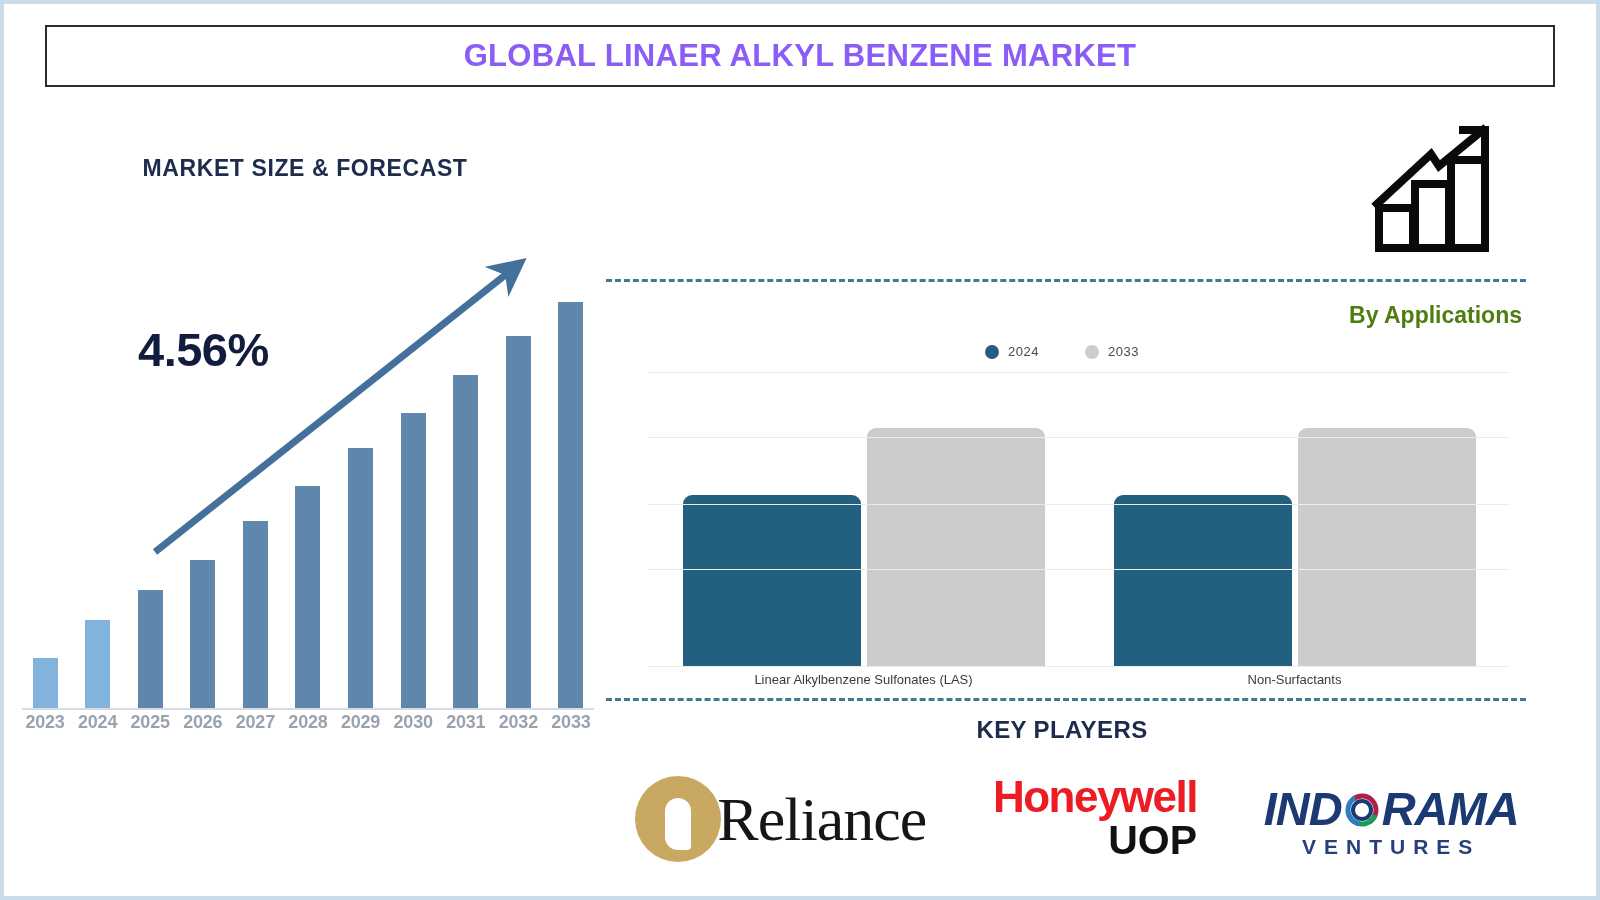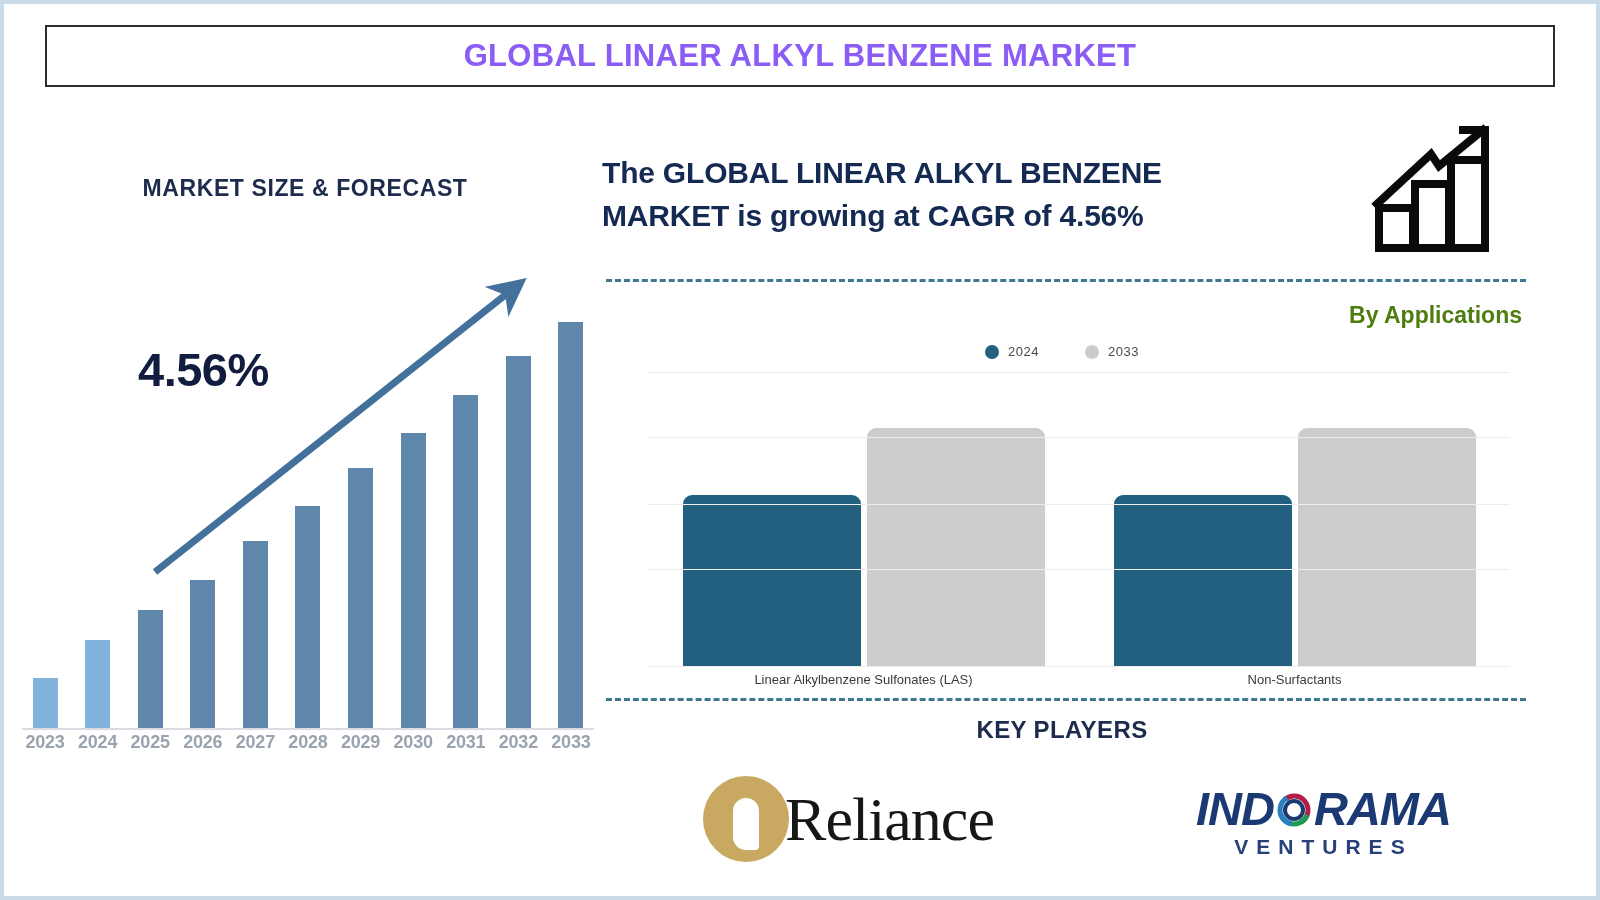--- a/index.html
+++ b/index.html
@@ -40,21 +40,21 @@
     letter-spacing: 0.3px;
     color: #8b5cf6;
     font-family: "Liberation Sans", sans-serif;
     white-space: nowrap;
   }
 
   
   #left-panel {
     position: absolute;
     left: 4px;
-    top: 116px;
+    top: 96px;
     width: 594px;
     height: 780px;
   }
 
   #mkt-size-forecast {
     position: absolute;
     left: 0;
     top: 55px;
     width: 594px;
     text-align: center;
@@ -468,24 +468,20 @@
         <div class="lb-year">2030</div>
         <div class="lb-year">2031</div>
         <div class="lb-year">2032</div>
         <div class="lb-year">2033</div>
       </div>
 
   </div>
 
   <div id="right-panel">
 
-    <div id="cagr-statement">
-      <span class="cs-line">The GLOBAL LINEAR ALKYL BENZENE</span>
-      <span class="cs-line">MARKET is growing at CAGR of 4.56%</span>
-    </div>
 
     <svg id="growth-icon" viewBox="0 0 130 130">
 
       <rect x="12" y="86" width="34" height="40" fill="none" stroke="#0a0a0a" stroke-width="8"></rect>
       <rect x="48" y="62" width="34" height="64" fill="none" stroke="#0a0a0a" stroke-width="8"></rect>
       <rect x="84" y="38" width="34" height="88" fill="none" stroke="#0a0a0a" stroke-width="8"></rect>
 
       <path d="M10,82 L64,32 L72,44 L116,8" fill="none" stroke="#0a0a0a" stroke-width="8" stroke-linecap="square" stroke-linejoin="miter"></path>
       <path d="M92,8 L118,8 L118,34" fill="none" stroke="#0a0a0a" stroke-width="8"></path>
     </svg>
@@ -532,20 +528,24 @@
 
     <div id="key-players-title">KEY PLAYERS</div>
 
     <div id="key-players">
 
       <div class="kp-logo" id="logo-reliance">
         <div id="reliance-mark"></div>
         <div id="reliance-word">Reliance</div>
       </div>
 
+      <div class="kp-logo" id="logo-honeywell">
+        <div id="honeywell-word">Honeywell</div>
+        <div id="honeywell-uop">UOP</div>
+      </div>
 
       <div class="kp-logo" id="logo-indorama">
         <div id="indorama-word">
           <span>IND</span>
             <svg id="indorama-swoosh" viewBox="0 0 44 44">
             <circle cx="22" cy="22" r="14" fill="none" stroke="#b01f46" stroke-width="5" stroke-dasharray="46 88" transform="rotate(-130 22 22)"></circle>
             <circle cx="22" cy="22" r="14" fill="none" stroke="#1a9e54" stroke-width="5" stroke-dasharray="34 88" transform="rotate(20 22 22)"></circle>
             <circle cx="22" cy="22" r="14" fill="none" stroke="#2a7fc1" stroke-width="5" stroke-dasharray="34 88" transform="rotate(100 22 22)"></circle>
             <circle cx="22" cy="22" r="9" fill="none" stroke="#1b3a73" stroke-width="4"></circle>
           </svg>

